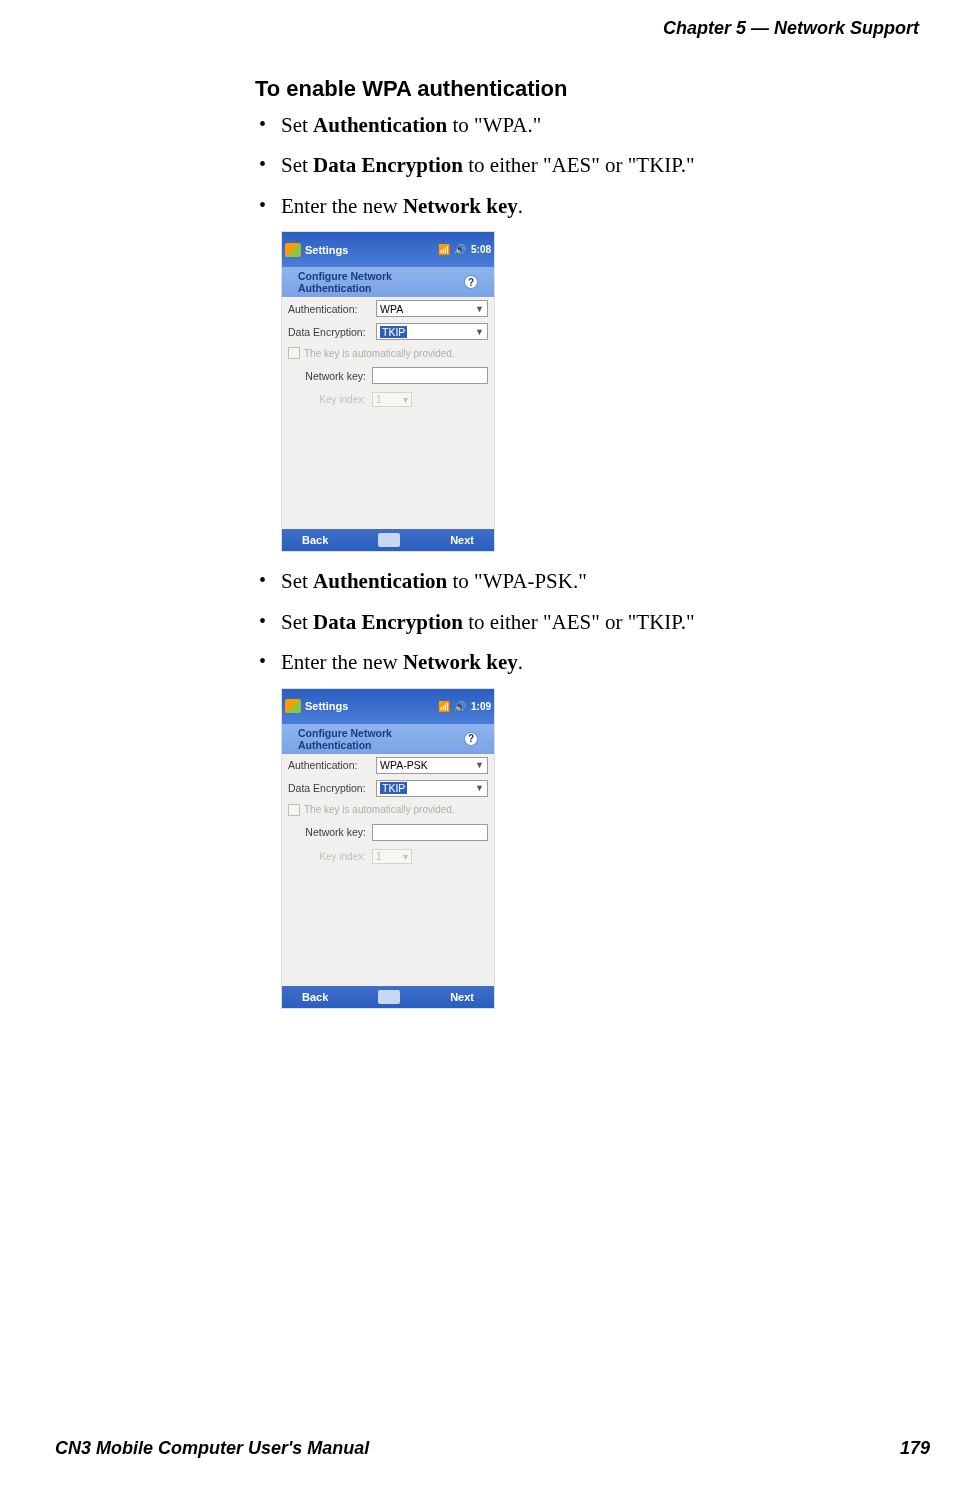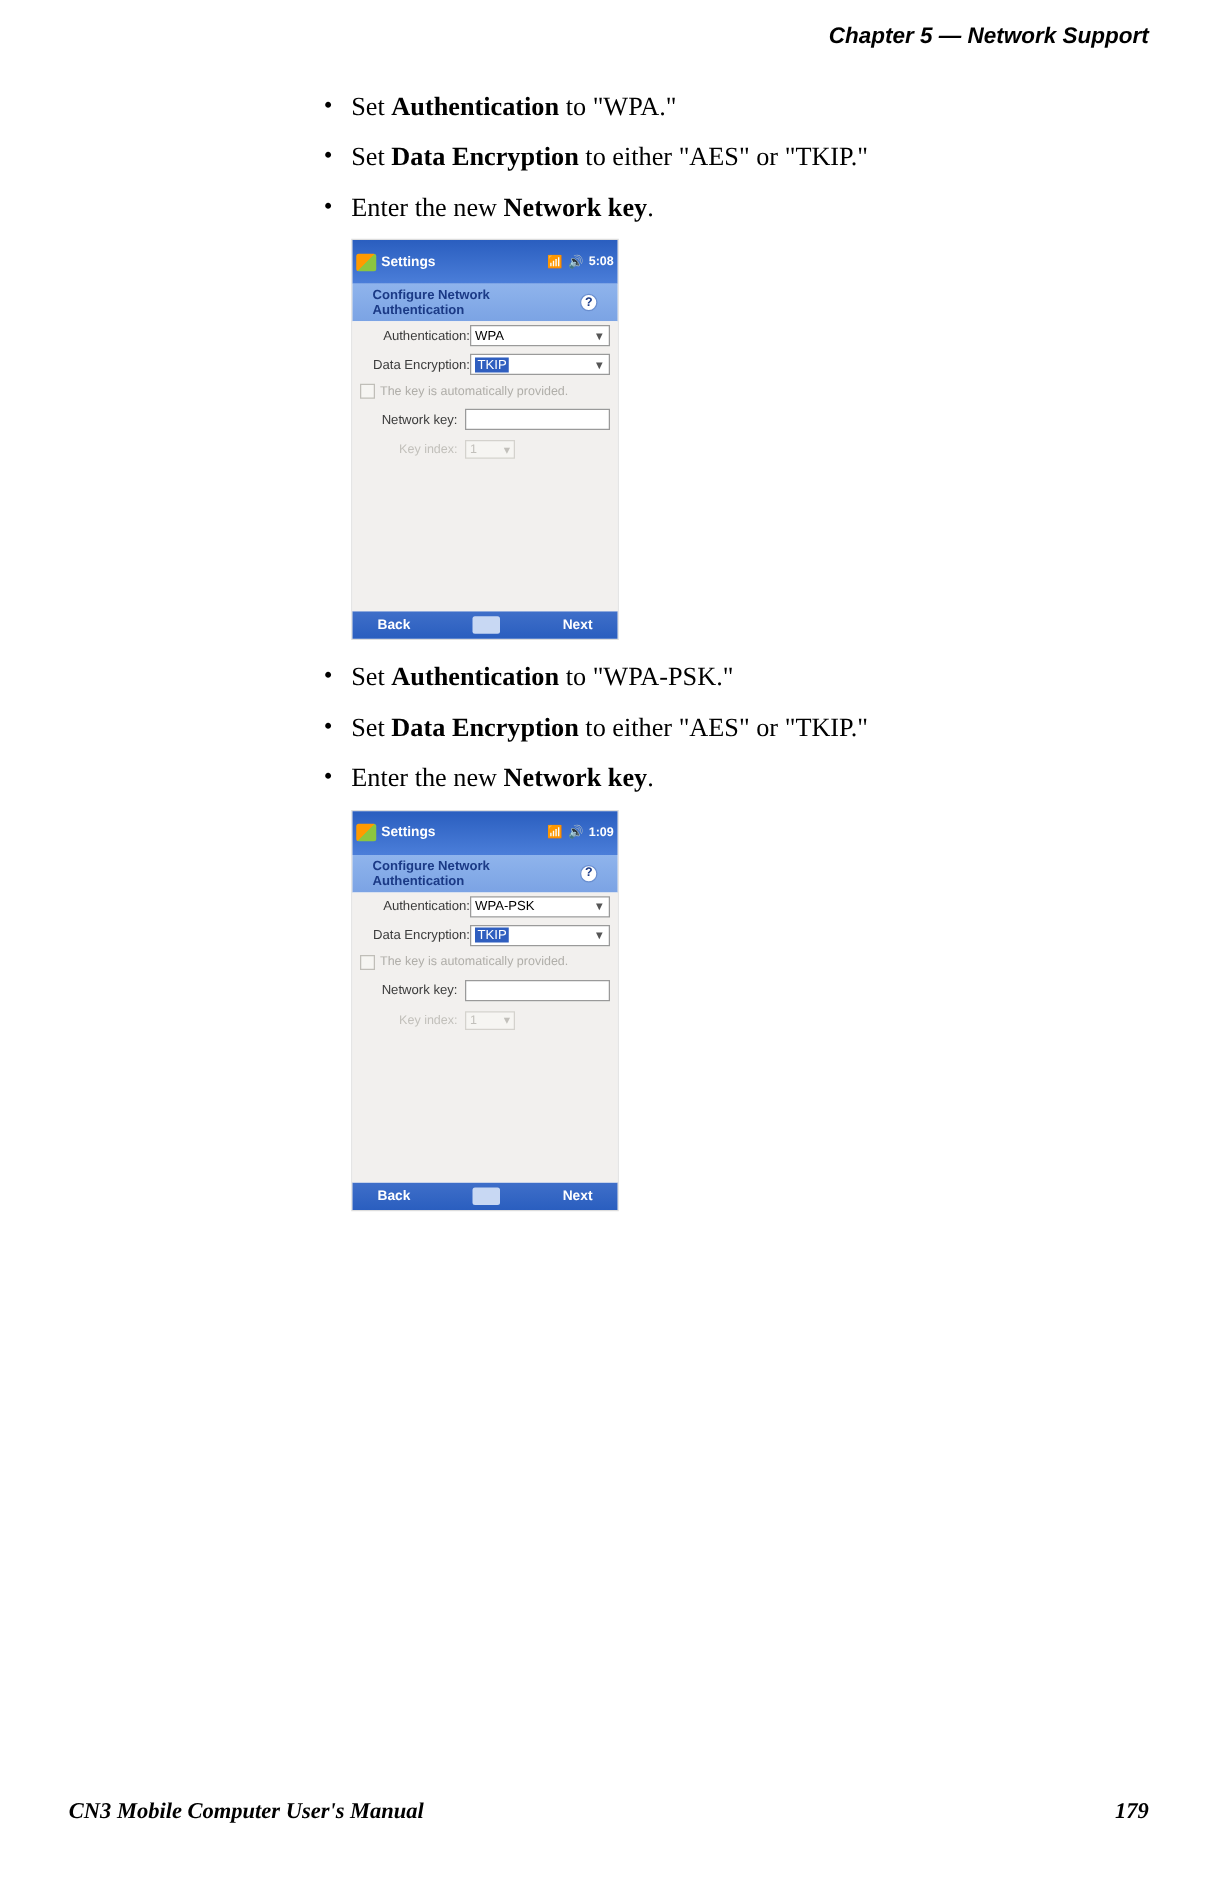--- a/index.html
+++ b/index.html
@@ -108,21 +108,20 @@
   }
   .wm-row {
     display: flex;
     align-items: center;
     padding: 3px 6px;
   }
   .wm-label {
     width: 88px;
     color: #3b3b3b;
     font-size: 10.5px;
-    text-align: right;
   }
   .wm-select {
     flex: 1;
     height: 17px;
     border: 1px solid #9a9a9a;
     background: #fff;
     font-size: 10.5px;
     padding: 0 3px;
     display: flex;
     align-items: center;
@@ -164,37 +163,38 @@
     color: #fff; font-weight: bold; font-size: 11px;
     padding: 0 20px;
   }
   .wm-kbd {
     width: 22px; height: 14px; background:#c8d8f3; border-radius:2px;
   }
 
   .footer {
     position: absolute;
     bottom: 44px;
-    left: 55px; right: 55px;
+    left: 55px; right: 44px;
     display: flex;
     justify-content: space-between;
-    font-family: Liberation Serif, serif;
+    font-family: Liberation Sans, sans-serif;
     font-weight: bold;
     font-style: italic;
     font-size: 18px;
     align-items: center;
   }
 </style>
 </head>
 <body>
 
 <div class="header-line">Chapter 5 —  Network Support</div>
 
 <div class="content">
 
+  <div class="section-heading">To enable WPA authentication</div>
   <ul class="bullet-list">
     <li>
       <span>Set </span><span class="bold">Authentication</span><span> to "WPA."</span>
     </li>
     <li>
       <span>Set </span><span class="bold">Data Encryption</span><span> to either "AES" or "TKIP."</span>
     </li>
     <li>
       <span>Enter the new </span><span class="bold">Network key</span><span>.</span>
     </li>

